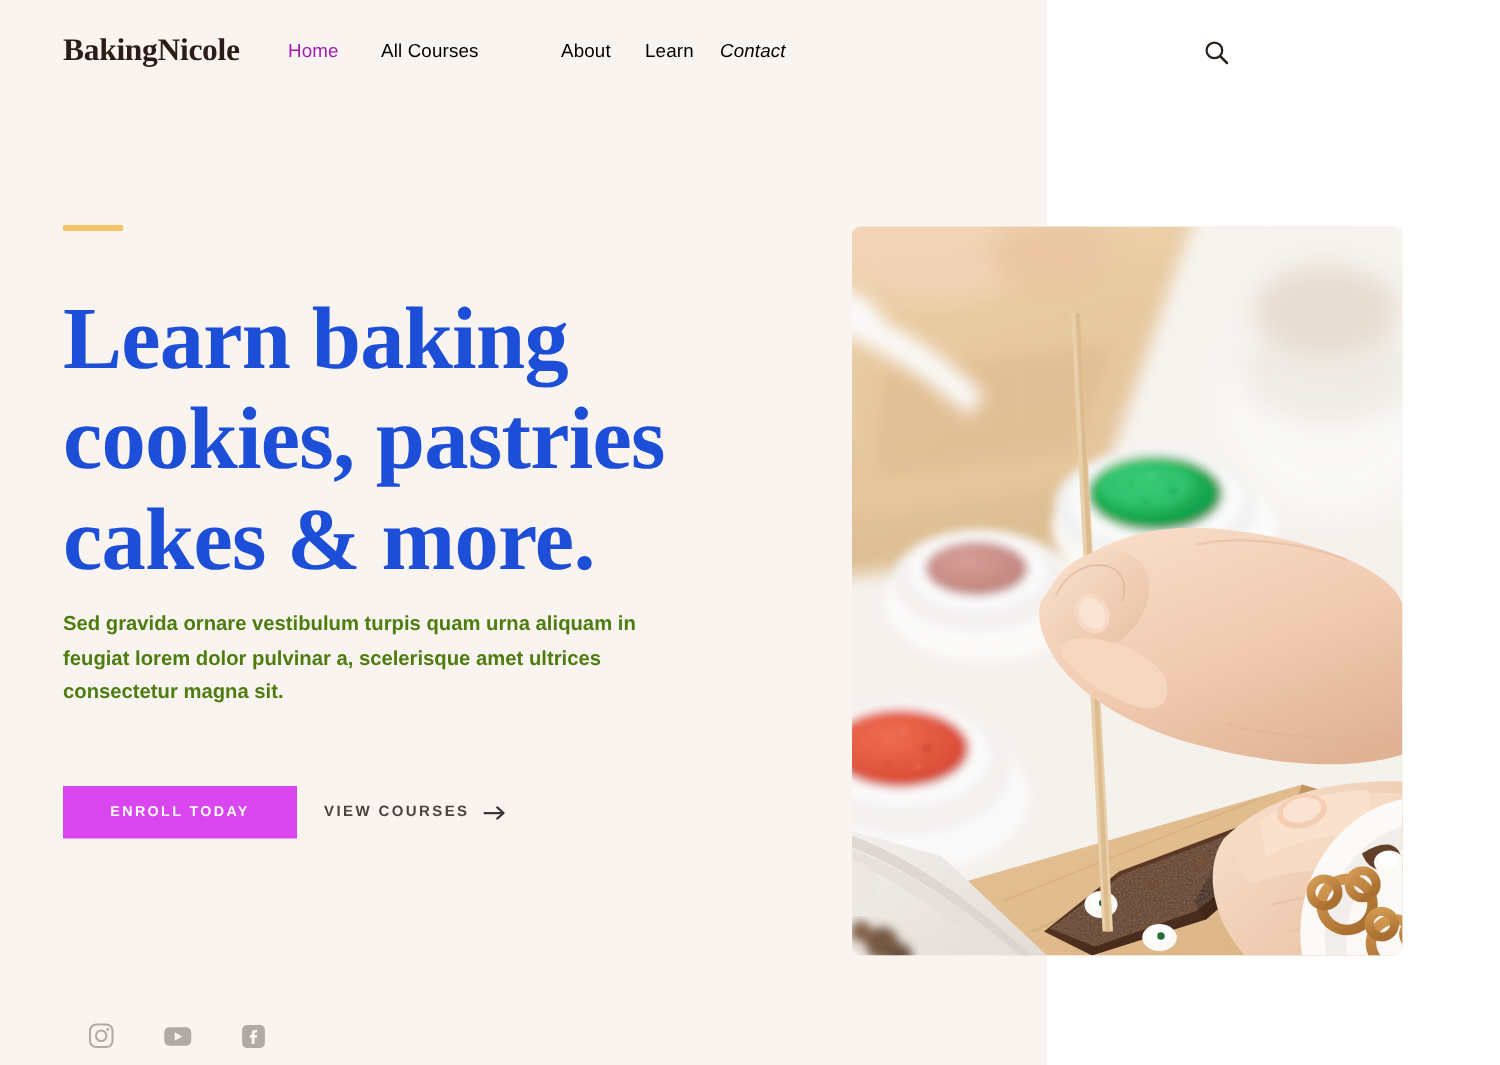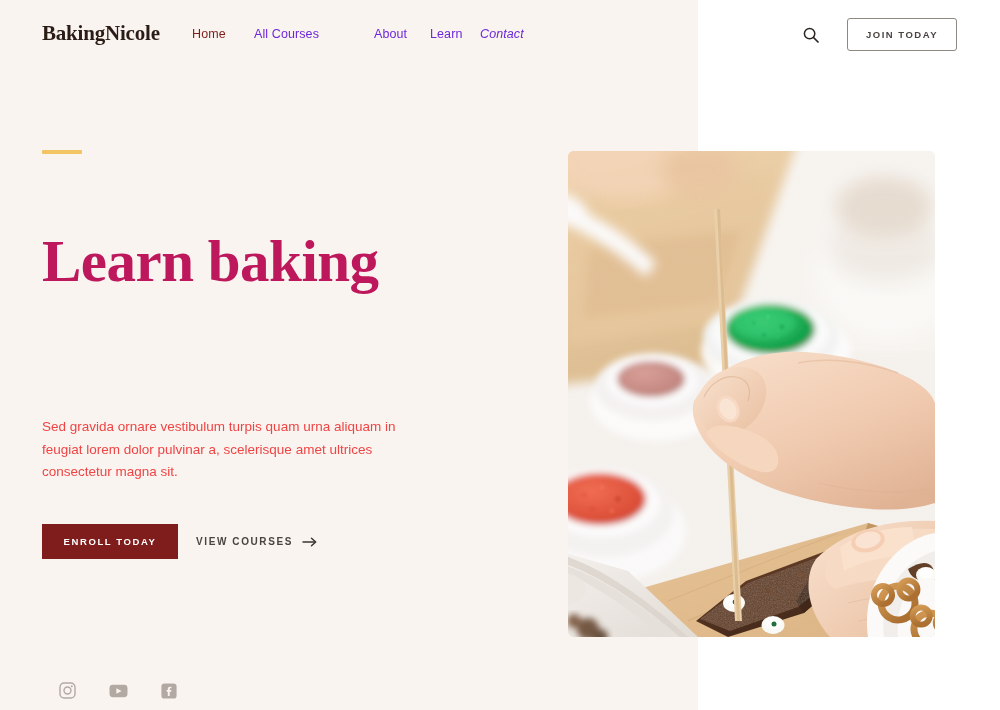--- a/index.html
+++ b/index.html
@@ -24,24 +24,24 @@
     display:flex; align-items:center;
   }
   #logo {
     position:absolute; left:42px; top:21px;
     font-family:"Liberation Serif", serif;
     font-weight:700; font-size:21px; letter-spacing:-0.2px;
     color:#2b1d16;
   }
   #nav { position:absolute; left:192px; top:27px; display:flex; gap:0; }
   .nav-item {
-    font-size:12.5px; color:#6d28d9; letter-spacing:0.1px;
+    font-size:12.5px; color:#000000; letter-spacing:0.1px;
     text-decoration:none; cursor:pointer; white-space:nowrap;
   }
-  .nav-item.active { color:#7f1d1d; }
+  .nav-item.active { color:#a21caf; }
   #nav-home      { width:62px; }
   #nav-courses   { width:72px; }
   #nav-about     { width:56px;margin-left:48px; }
   #nav-blog      { width:50px; }
   #nav-contact   { width:60px;font-style:italic; }
   #search-btn {
     position:absolute; left:801px; top:25px; width:20px; height:20px;
     cursor:pointer; display:flex; align-items:center; justify-content:center;
   }
   #join-btn {
@@ -54,32 +54,32 @@
   }
   
   #accent-bar {
     position:absolute; left:42px; top:150px; width:40px; height:4px;
     background:#f2c464; border-radius:1px;
   }
   #headline {
     position:absolute; left:42px; top:192px; width:540px;
     font-family:"Liberation Serif", serif;
     font-weight:700; font-size:59px; line-height:67px;
-    color:#be185d; letter-spacing:-0.5px;margin-top:36px;
+    color:#1d4ed8; letter-spacing:-0.5px;
   }
   #subtext {
-    position:absolute; left:42px; top:416px; width:390px;
-    font-size:13.5px; line-height:22.5px; color:#ef4444;
+    position:absolute; left:42px; top:405px; width:390px;
+    font-size:13.5px; line-height:22.5px; color:#4d7c0f;font-weight:bold;
   }
   #cta-row {
     position:absolute; left:42px; top:524px;
     display:flex; align-items:center;
   }
   #enroll-btn {
-    width:136px; height:35px; background:#7f1d1d; border:none;
+    width:156px; height:35px; background:#d946ef; border:none;
     font-family:"Liberation Sans", sans-serif;
     font-size:9.5px; font-weight:700; letter-spacing:1.6px;
     color:#ffffff; cursor:pointer;
     display:flex; align-items:center; justify-content:center;
   }
   #view-courses {
     margin-left:18px; display:flex; align-items:center; gap:9px;
     font-size:10px; font-weight:700; letter-spacing:1.6px;
     color:#4a4440; cursor:pointer; text-decoration:none;
   }
@@ -115,27 +115,28 @@
     <a class="nav-item" id="nav-contact">Contact</a>
   </div>
 
   <div id="search-btn">
     <svg width="18" height="18" viewBox="0 0 18 18" fill="none">
       <circle cx="7.6" cy="7.6" r="5.2" stroke="#2b2521" stroke-width="1.5"></circle>
       <line x1="11.5" y1="11.5" x2="16" y2="16" stroke="#2b2521" stroke-width="1.7" stroke-linecap="round"></line>
     </svg>
   </div>
 
-  <div id="join-btn">JOIN TODAY</div>
 </div>
 
 <div id="accent-bar"></div>
 
 <h1 id="headline">
     <span style="display: block;">Learn baking</span>
+    <span style="display: block;">cookies, pastries</span>
+    <span style="display: block;">cakes &amp; more.</span>
   </h1>
 
 <p id="subtext">Sed gravida ornare vestibulum turpis quam urna aliquam in feugiat lorem dolor pulvinar a, scelerisque amet ultrices consectetur magna sit.</p>
 
 <div id="cta-row">
   <button id="enroll-btn">ENROLL TODAY</button>
   <a id="view-courses">
     <span>VIEW COURSES</span>
     <span>
       <svg width="16" height="10" viewBox="0 0 16 10" fill="none" style="display:block">

